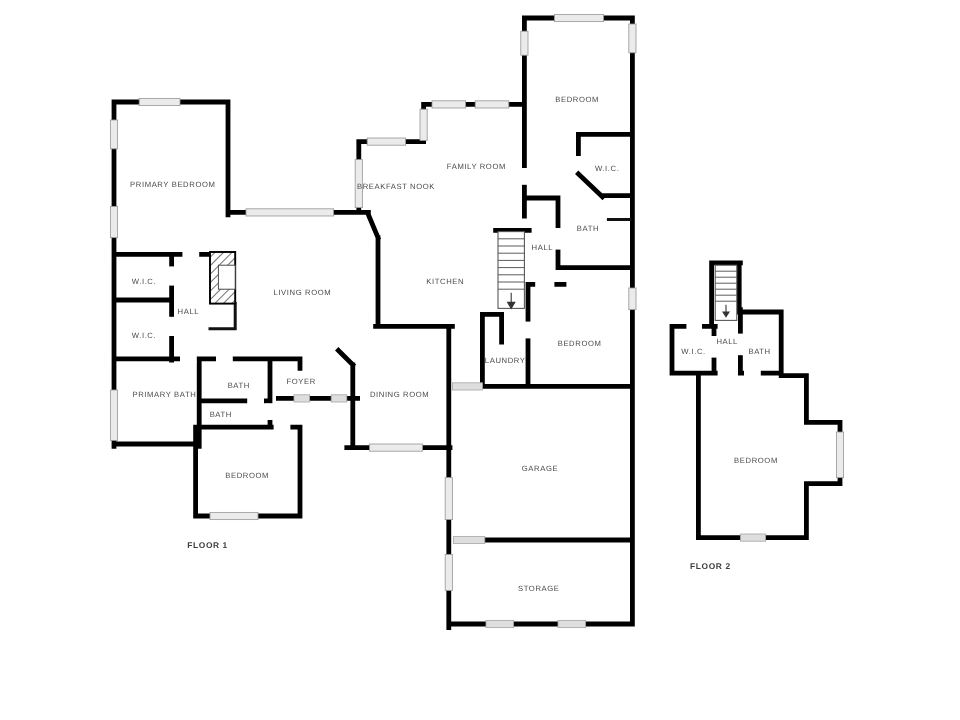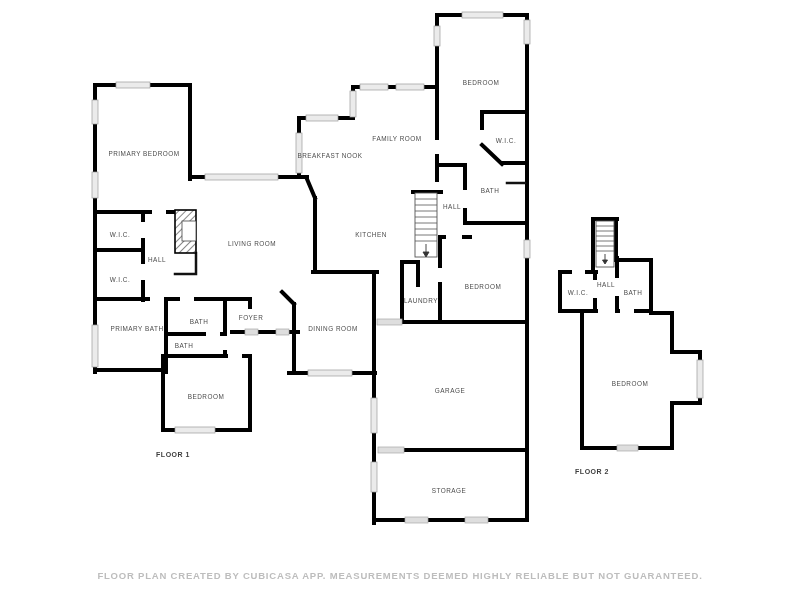--- a/index.html
+++ b/index.html
@@ -263,14 +263,13 @@
       </g>
     <g>
         <text class="room-label" x="578" y="293" dominant-baseline="middle" fill="#4a4a4a">W.I.C.</text>
         <text class="room-label" x="606" y="285" dominant-baseline="middle" fill="#4a4a4a">HALL</text>
         <text class="room-label" x="633" y="293" dominant-baseline="middle" fill="#4a4a4a">BATH</text>
         <text class="room-label" x="630" y="384" dominant-baseline="middle" fill="#4a4a4a">BEDROOM</text>
         <text class="floor-name" x="592" y="472" dominant-baseline="middle" fill="#3d3d3d">FLOOR 2</text>
       </g>
   </svg>
 
-  <div id="footer-note" style="color: rgb(189, 189, 189);">FLOOR PLAN CREATED BY CUBICASA APP. MEASUREMENTS DEEMED HIGHLY RELIABLE BUT NOT GUARANTEED.</div>
 </div>
 
 </body></html>

